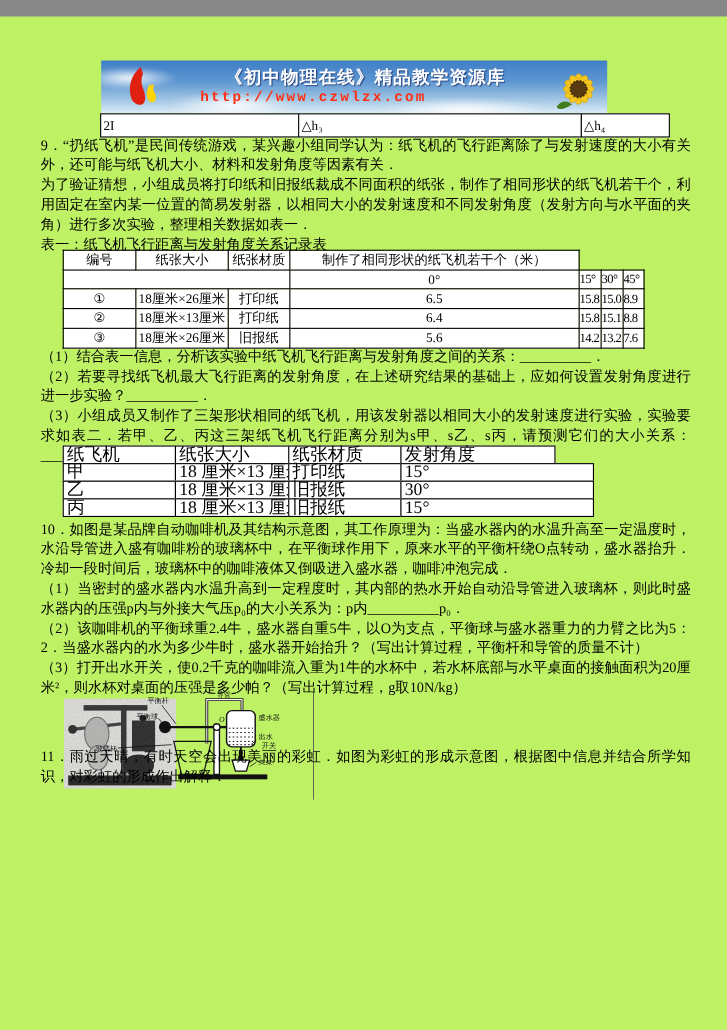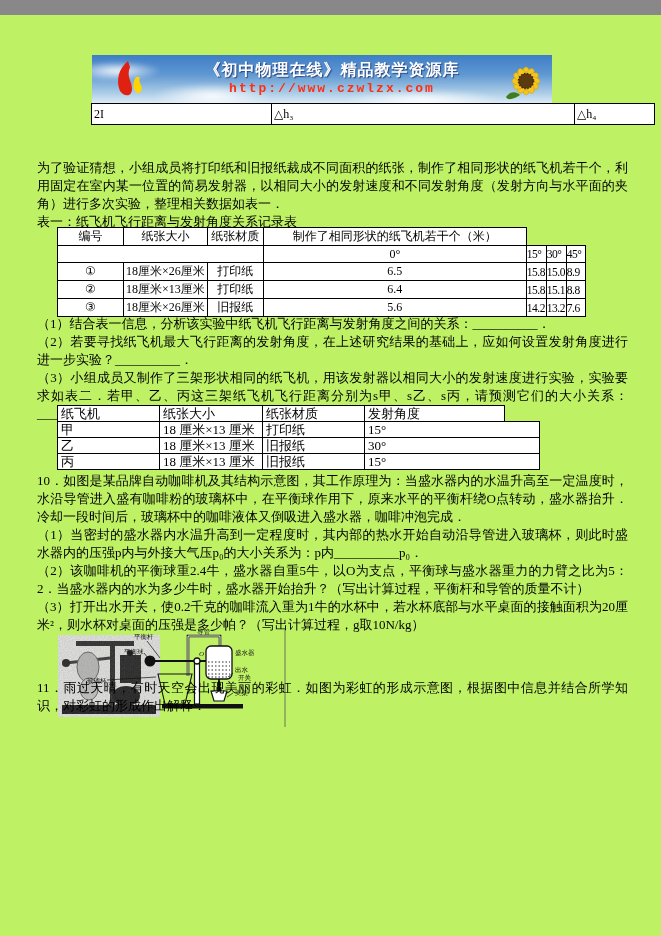--- a/index.html
+++ b/index.html
@@ -7,52 +7,52 @@
         font-family:"Liberation Serif","DejaVu Serif",serif;color:#000;overflow:hidden;}
 
   
   .banner{position:absolute;left:92px;top:40px;width:460px;height:48px;overflow:hidden;
           background:linear-gradient(180deg,#3f7ec6 0%,#5e97d2 40%,#a9cbe6 78%,#dcebf6 100%);}
   .cloud{position:absolute;background:radial-gradient(ellipse at center,rgba(255,255,255,.95),rgba(255,255,255,0) 70%);
          filter:blur(2px);border-radius:50%;}
   .banner-title{position:absolute;left:90px;top:5px;width:300px;text-align:center;color:#ffffff;
                 font-weight:bold;font-size:16px;letter-spacing:1px;text-shadow:1px 1px 1px rgba(0,0,60,.55);
                 white-space:nowrap;}
-  .banner-url{position:absolute;left:90px;top:26px;width:300px;text-align:center;color:#ff2d12;
+  .banner-url{position:absolute;left:90px;top:26px;width:300px;color:#ff2d12;
               font-family:"Liberation Mono","DejaVu Sans Mono",monospace;font-weight:bold;
               font-size:13px;letter-spacing:2px;white-space:nowrap;}
   .logo-svg{position:absolute;left:16px;top:4px;}
   .sunflower-svg{position:absolute;right:2px;top:6px;}
 
   
   .frag{position:absolute;left:57px;top:88px;display:flex;padding-left:34px;}
   .fragc{border:1px solid #000;margin-left:-1px;box-sizing:border-box;height:22px;
          font-size:12px;line-height:20px;padding:0 2px;background:#fff;}
   .fragc:first-child{margin-left:0;}
-  .frag-c1{width:181px;} .frag-c2{width:304px;} .frag-c3{width:81px;}
+  .frag-c1{width:181px;} .frag-c2{width:258px;} .frag-c3{width:81px;}
 
   
   .para{position:absolute;left:37px;width:591px;font-size:13px;line-height:18px;text-align:justify;}
   .p-q9-intro{top:108px;} .p-q9-setup{top:144px;} .p-q9-cap{top:198px;}
   .p-q9-s1{top:300px;} .p-q9-s2{top:318px;} .p-q9-s3{top:354px;}
   .p-q10-intro{top:457px;} .p-q10-s1{top:511px;} .p-q10-s2{top:547px;} .p-q10-s3{top:583px;}
   .p-q11{top:664px;}
 
   
   .t1{position:absolute;left:57px;top:212px;border-collapse:collapse;table-layout:fixed;}
   .t1 td{border:1px solid #000;font-size:12px;height:16px;padding:0 2px;
          white-space:nowrap;overflow:visible;background:#fff;text-align:center;}
   .t1 td.ghost{border:none;background:transparent;}
   .t1 td.num{padding:0;font-size:11.5px;text-align:left;letter-spacing:-0.5px;}
 
   
   .t2{position:absolute;left:57px;top:390px;}
   .t2row{display:flex;height:17px;margin-top:-1px;}
   .t2row:first-child{margin-top:0;}
-  .t2c{border:1px solid #000;margin-left:-1px;box-sizing:border-box;font-size:13px;
+  .t2c{border:1px solid #000;margin-left:-1px;box-sizing:border-box;font-size:16px;
        line-height:15px;padding:0 3px;background:#fff;white-space:nowrap;}
   .t2c:first-child{margin-left:0;}
   .t2-c1{width:103px;} .t2-c2{width:104px;} .t2-c3{width:103px;}
   .t2-c4h{width:141px;} .t2-c4{width:176px;}
 
   
   .photo-svg{position:absolute;left:58px;top:620px;}
   .diagram-svg{position:absolute;left:80px;top:613px;}
   .diagram-svg text{font-family:"Liberation Serif","DejaVu Serif",serif;}
 
@@ -91,20 +91,21 @@
       <path d="M14 36 C18 30 24 30 28 34 C22 38 16 40 14 36 Z" fill="#3f7d1e"></path>
     </svg>
   </div>
 
   <div class="frag">
     <div class="fragc frag-c1">2I</div>
     <div class="fragc frag-c2">△h₃</div>
     <div class="fragc frag-c3">△h₄</div>
   </div>
 
+  <div class="para p-q9-intro">9．“扔纸飞机”是民间传统游戏，某兴趣小组同学认为：纸飞机的飞行距离除了与发射速度的大小有关外，还可能与纸飞机大小、材料和发射角度等因素有关．</div>
   <div class="para p-q9-cap">表一：纸飞机飞行距离与发射角度关系记录表</div>
   <div class="para p-q9-setup">为了验证猜想，小组成员将打印纸和旧报纸裁成不同面积的纸张，制作了相同形状的纸飞机若干个，利用固定在室内某一位置的简易发射器，以相同大小的发射速度和不同发射角度（发射方向与水平面的夹角）进行多次实验，整理相关数据如表一．</div>
 
   <table class="t1">
     <colgroup>
         <col style="width:66px">
         <col style="width:82px">
         <col style="width:56px">
         <col style="width:263px">
         <col style="width:20px">

